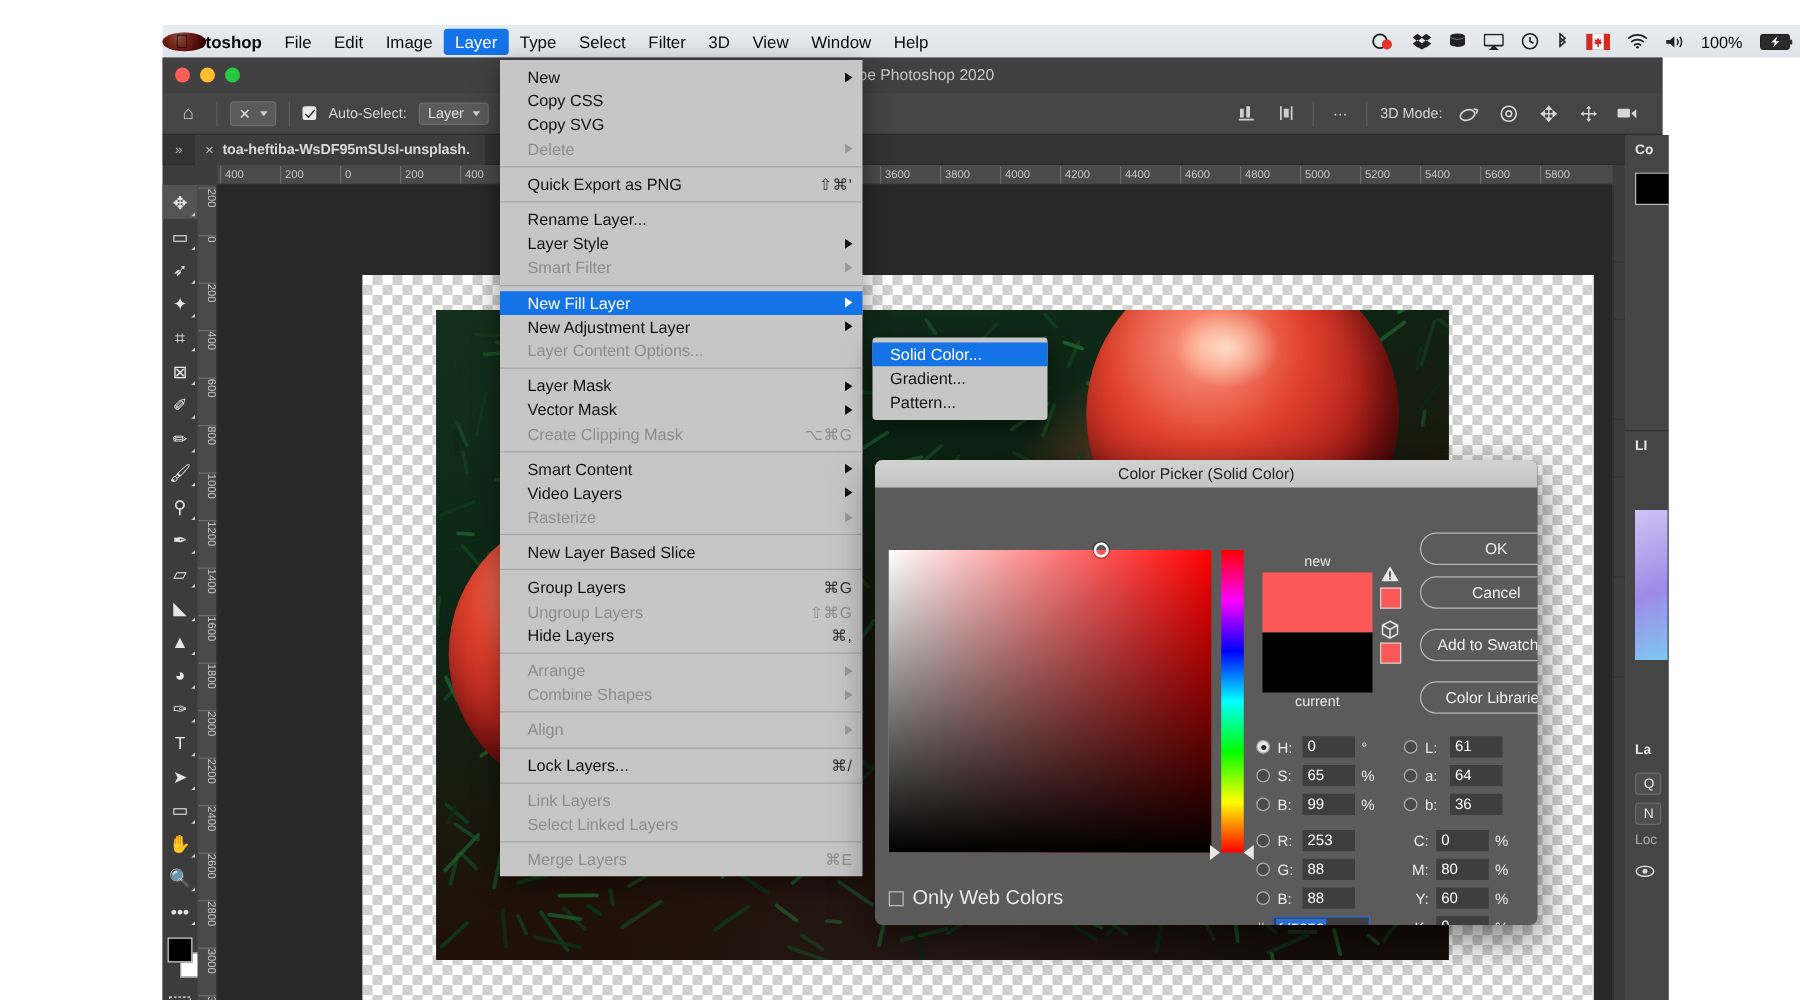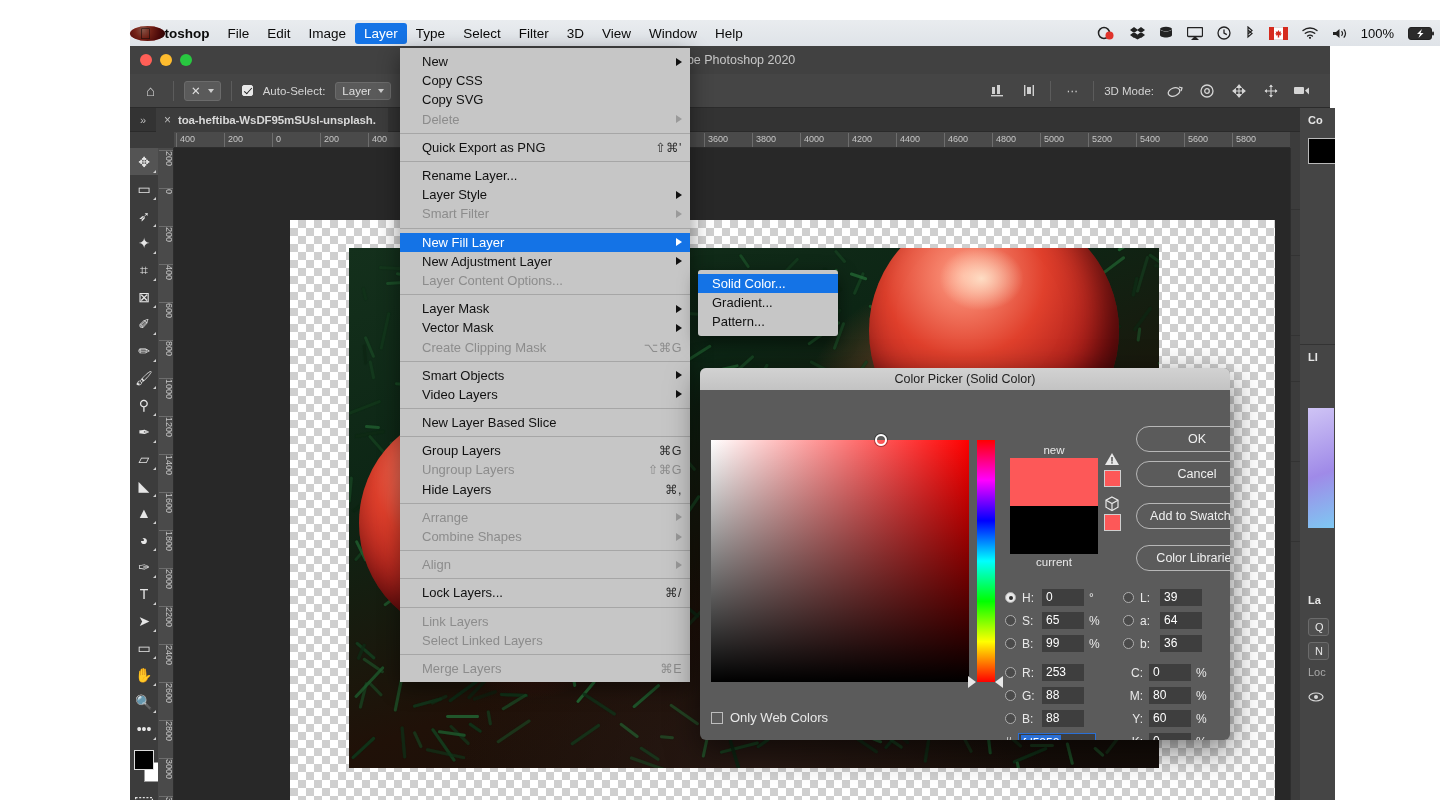--- a/index.html
+++ b/index.html
@@ -196,21 +196,21 @@
   .nc-lbl { text-align:center; font-size:11.5px; margin-bottom:2px; }
   .nc-new { height:48px; }
   .nc-cur { height:48px; background:#000; }
   .warn { position:absolute; left:404px; top:62px; }
   .warn-sw { position:absolute; left:404px; top:80px; width:17px;height:17px; border:1px solid #cfcfcf; }
   .cube { position:absolute; left:404px; top:106px; }
   .cube-sw { position:absolute; left:404px; top:124px; width:17px;height:17px; border:1px solid #cfcfcf; }
   .cpbtn { position:absolute; left:436px; width:122px; height:26px; border:1px solid #b7b7b7;
            border-radius:13px; background:transparent; color:#f0f0f0;
            display:flex; align-items:center; justify-content:center; font-size:12.5px; }
-  .owc { position:absolute; left:11px; top:320px; display:flex; align-items:center; gap:7px; font-size:13px; }
+  .owc { position:absolute; left:11px; top:320px; display:flex; align-items:center; gap:7px; font-size:16px; }
   .owc .box { width:12px;height:12px;border:1px solid #bdbdbd; background:#5b5b5b; }
 
   .fields { position:absolute; left:305px; top:196px; width:222px; font-size:12px; }
   .frow { display:flex; align-items:center; height:23px; }
   .radio { width:11px;height:11px;border-radius:50%;border:1px solid #aeaeae; background:#4a4a4a;
            margin-right:6px; position:relative; flex:none; }
   .radio.on { background:#e9e9e9; }
   .radio.on::after { content:""; position:absolute; left:2.5px; top:2.5px; width:4px;height:4px;
                      border-radius:50%; background:#2b2b2b; }
   .fl { width:20px; text-align:left; }
@@ -1144,25 +1144,29 @@
         <div class="mrow">
           <span class="lbl">Vector Mask</span>
           <span class="arr"></span>
         </div>
         <div class="mrow dis">
           <span class="lbl">Create Clipping Mask</span>
           <span class="key">⌥⌘G</span>
         </div>
         <div class="msep"></div>
         <div class="mrow">
-          <span class="lbl">Smart Objects</span>
+          <span class="lbl">Smart Content</span>
           <span class="arr"></span>
         </div>
         <div class="mrow">
           <span class="lbl">Video Layers</span>
+          <span class="arr"></span>
+        </div>
+        <div class="mrow dis">
+          <span class="lbl">Rasterize</span>
           <span class="arr"></span>
         </div>
         <div class="msep"></div>
         <div class="mrow">
           <span class="lbl">New Layer Based Slice</span>
         </div>
         <div class="msep"></div>
         <div class="mrow">
           <span class="lbl">Group Layers</span>
           <span class="key">⌘G</span>
@@ -1315,21 +1319,21 @@
             <span class="hexin">
                 <span>fd5858</span>
               </span>
           </div>
         </div>
         <div class="right-col">
           <div id="lab-rows">
               <div class="frow">
                 <span class="radio"></span>
                 <span class="fl">L:</span>
-                <span class="fin">39</span>
+                <span class="fin">61</span>
                 <span class="fu"></span>
               </div>
               <div class="frow">
                 <span class="radio"></span>
                 <span class="fl">a:</span>
                 <span class="fin">64</span>
                 <span class="fu"></span>
               </div>
               <div class="frow">
                 <span class="radio"></span>

